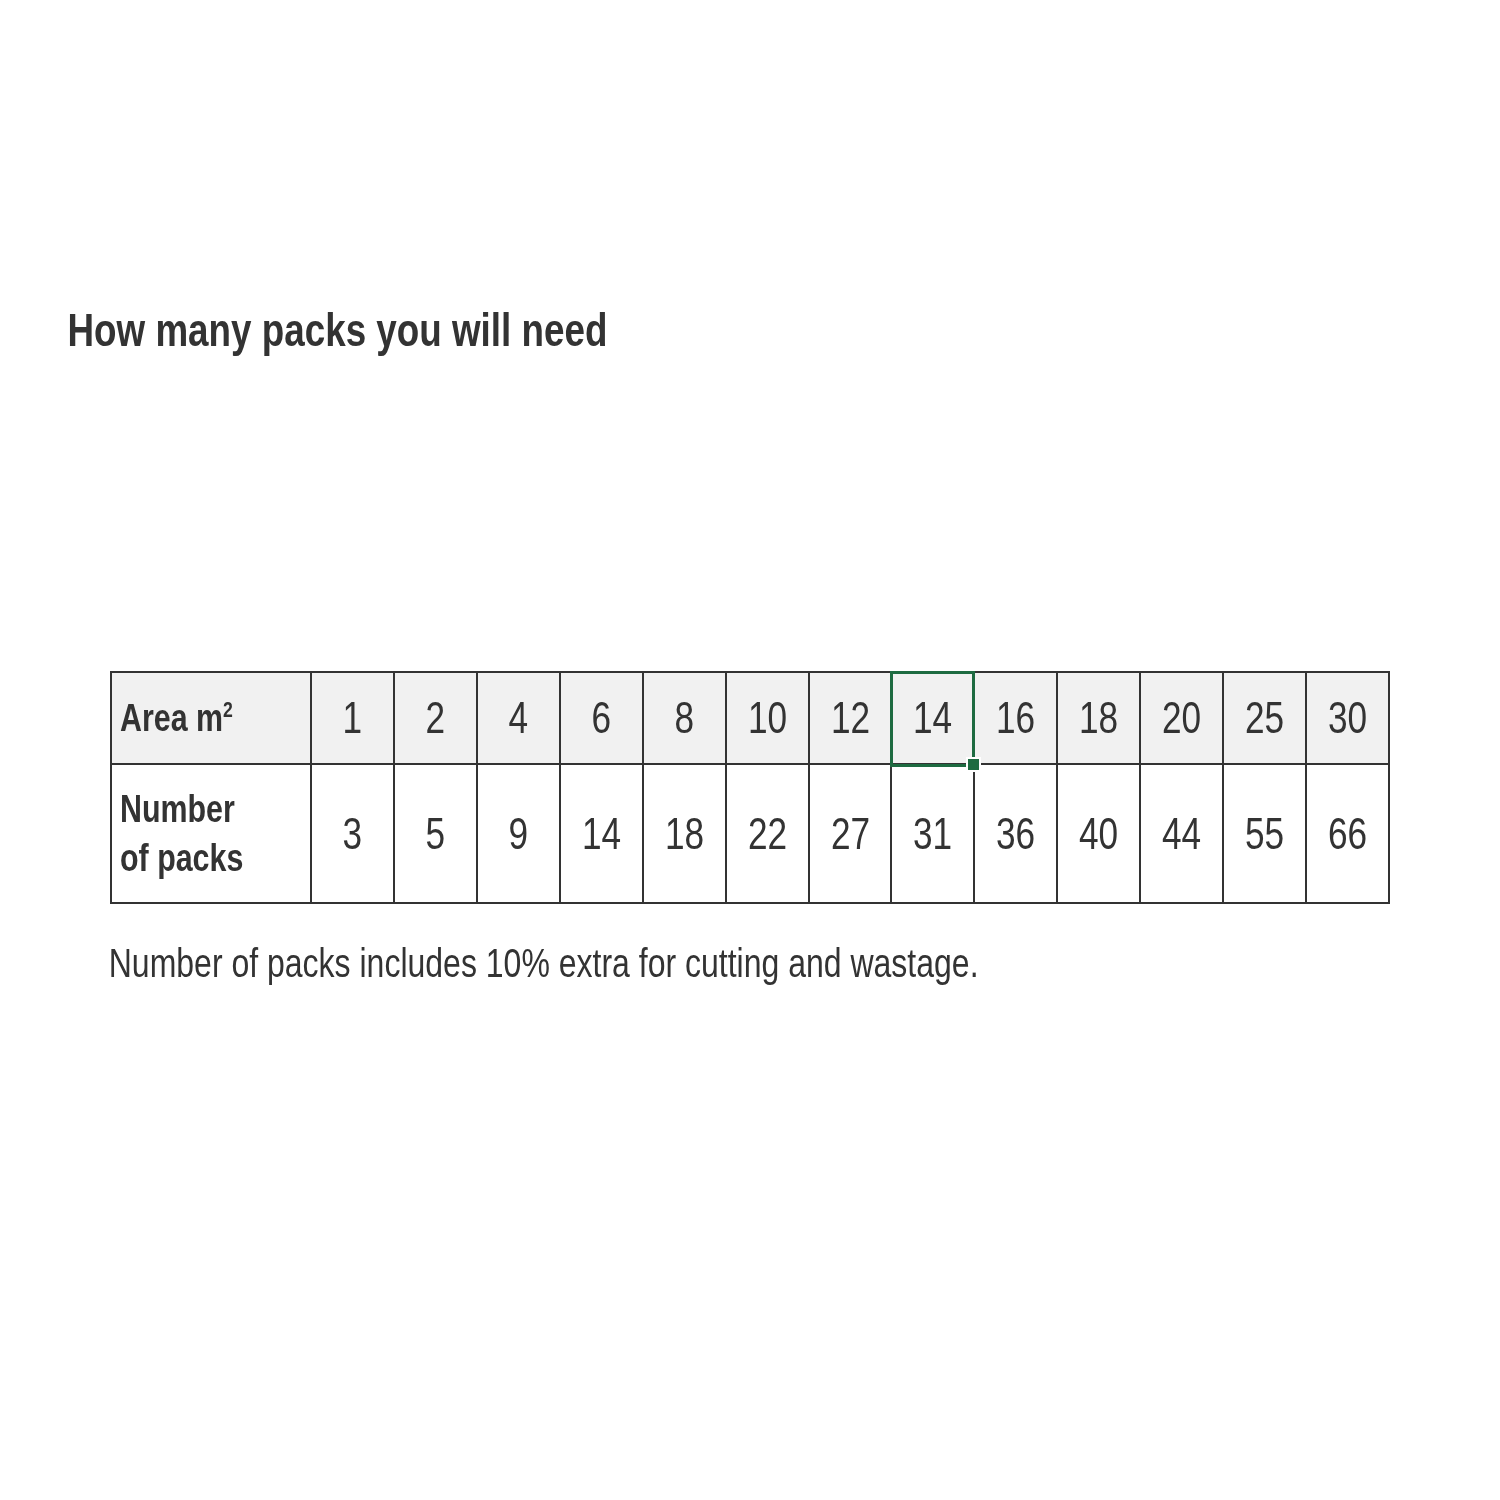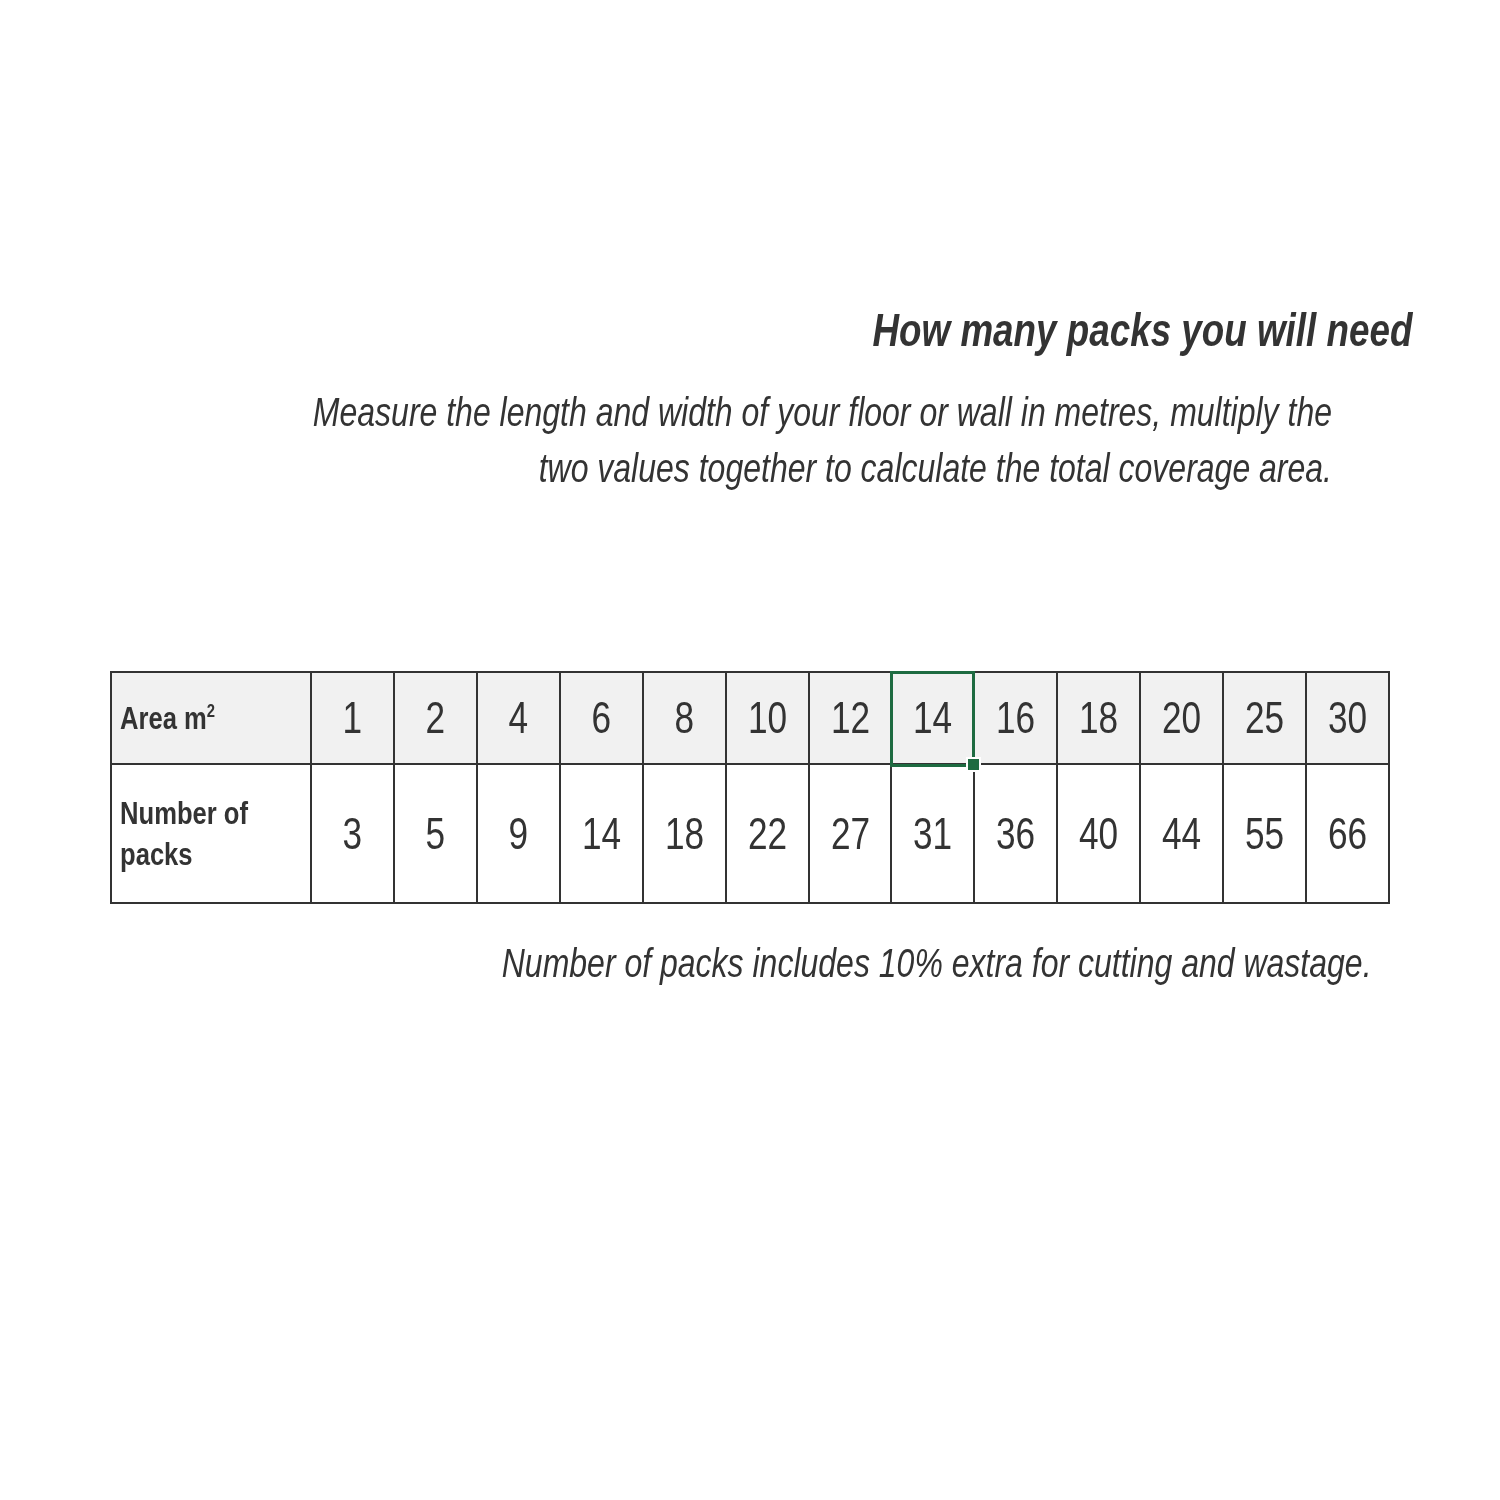--- a/index.html
+++ b/index.html
@@ -11,21 +11,21 @@
   html, body {
     margin: 0; padding: 0;
     width: 1500px; height: 1500px;
     background: #ffffff;
     font-family: "Liberation Sans", sans-serif;
     color: var(--text);
     overflow: hidden;
   }
   .page { position: relative; width: 1500px; height: 1500px; }
 
-  .abs { position: absolute; left: 0; width: 1480px; text-align: right; font-style: italic; }
+  .abs { position: absolute; left: 0; width: 1480px; text-align: left; }
 
   
   .sq { display: inline-block; transform: scaleX(0.8); transform-origin: 50% 50%; }
   .sq-left { transform-origin: 0 50%; }
 
   .title { top: 303px; font-size: 46px; font-weight: bold; }
 
   .intro { top: 384px; font-size: 40px; line-height: 56px; }
   .intro .line { display: block; transform: scaleX(0.8); }
 
@@ -43,21 +43,21 @@
     padding: 0; margin: 0;
     text-align: center; vertical-align: middle;
     font-size: 44px; font-weight: normal;
   }
   tr.row-area { height: 92px; }
   tr.row-area th, tr.row-area td { background: var(--header-bg); }
   tr.row-packs { height: 139px; border-radius: 29px; }
   tr.row-packs th, tr.row-packs td { background: #ffffff; }
   .packs-table th.row-label {
     width: 182px; text-align: left; padding: 3px 8px;
-    font-size: 32px; font-weight: bold; line-height: 1.28;
+    font-size: 38px; font-weight: bold; line-height: 1.28;
   }
   td.selected { position: relative; }
   td.selected::after {
     content: ""; position: absolute;
     top: -2px; left: -2px; right: -2px; bottom: -4px;
     border: 3px solid var(--green);
     pointer-events: none; z-index: 2;
   }
   .fill-handle {
     position: absolute; right: -8px; bottom: -9px;
@@ -74,24 +74,20 @@
 </style>
 </head>
 <body>
 
 <div class="page">
 
   <div class="abs title">
     <span class="sq">How many packs you will need</span>
   </div>
 
-  <div class="abs intro">
-    <span class="line">Measure the length and width of your floor or wall in metres, multiply the</span>
-    <span class="line">two values together to calculate the total coverage area.</span>
-  </div>
 
 
   <table class="packs-table">
     <tbody>
         <tr class="row-area">
       <th class="row-label">
         <span class="sq sq-left"><span>Area m</span><sup>2</sup></span>
       </th>
     <td><span class="sq">1</span></td>
           <td><span class="sq">2</span></td>

